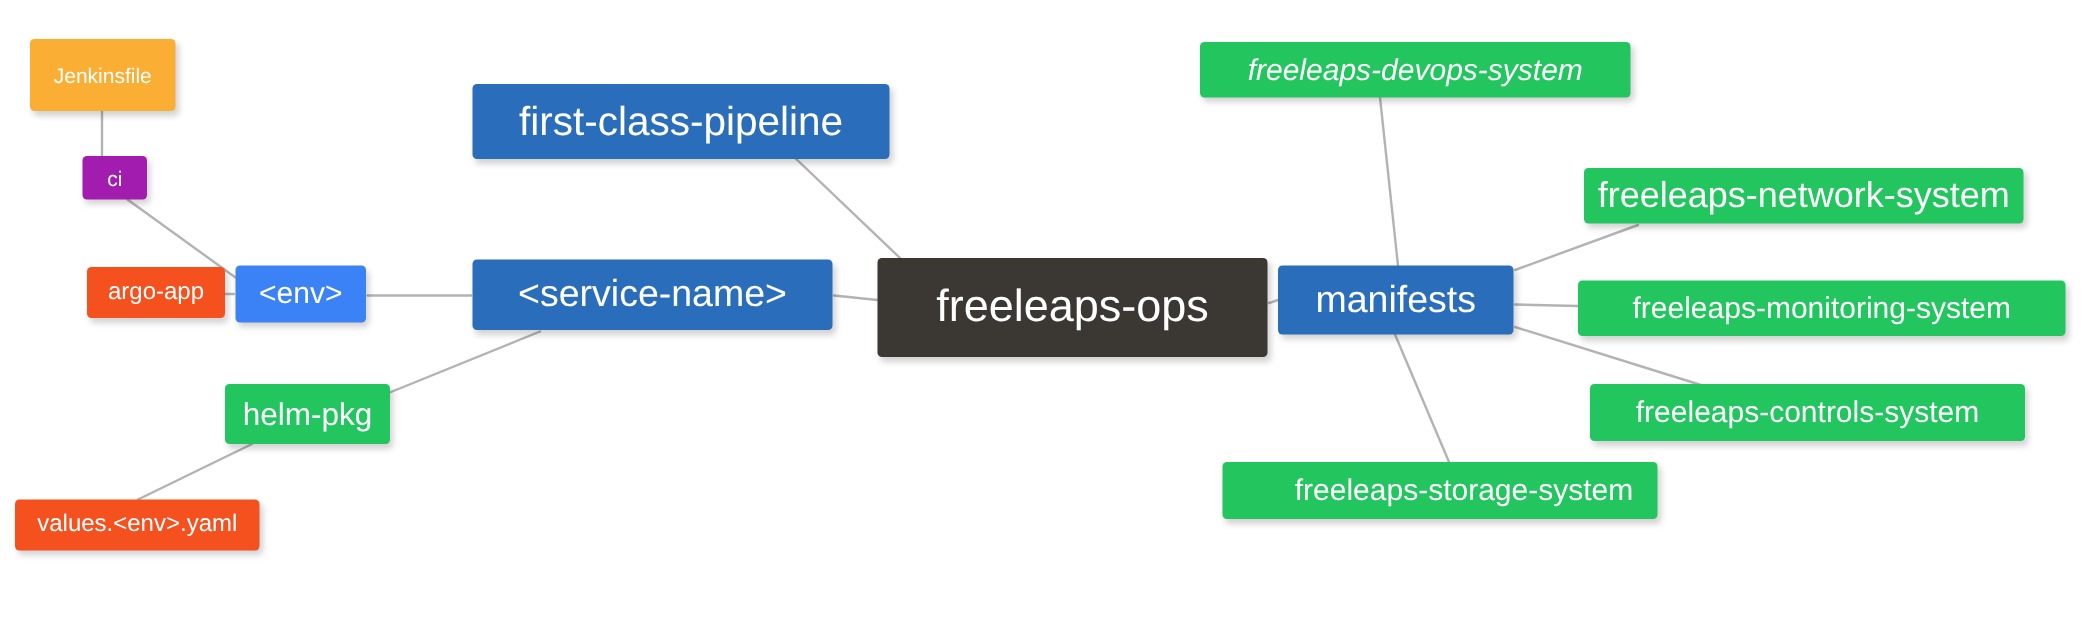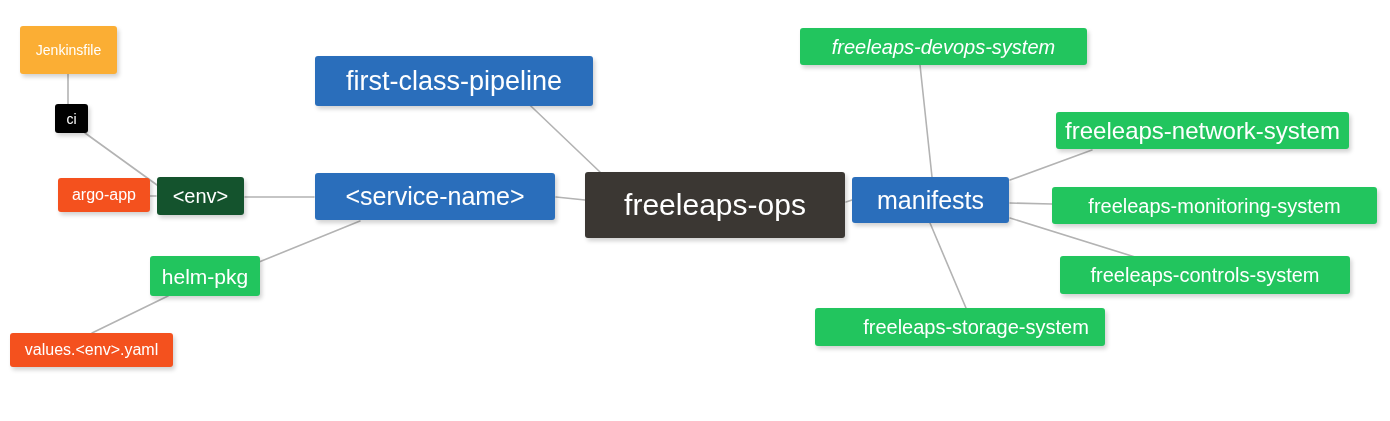--- a/index.html
+++ b/index.html
@@ -67,30 +67,30 @@
       </div>
       <div class="node" style="left: 315px; top: 173px; width: 240px; height: 47px; background: rgb(42, 110, 187); font-size: 25px;">
         <span class="node-label">&lt;service-name&gt;</span>
       </div>
       <div class="node" style="left: 315px; top: 38px; width: 278px; height: 50px; background: rgb(42, 110, 187); font-size: 27px; margin-top: 18px;">
         <span class="node-label">first-class-pipeline</span>
       </div>
       <div class="node" style="left: 852px; top: 177px; width: 157px; height: 46px; background: rgb(42, 110, 187); font-size: 25px;">
         <span class="node-label">manifests</span>
       </div>
-      <div class="node" style="left: 157px; top: 177px; width: 87px; height: 38px; background: #14532d; font-size: 20px;">
+      <div class="node" style="left: 157px; top: 177px; width: 87px; height: 38px; background: #3b82f6; font-size: 20px;">
         <span class="node-label">&lt;env&gt;</span>
       </div>
       <div class="node" style="left: 150px; top: 256px; width: 110px; height: 40px; background: rgb(34, 197, 94); font-size: 21px;">
         <span class="node-label">helm-pkg</span>
       </div>
       <div class="node" style="left: 20px; top: 26px; width: 97px; height: 48px; background: rgb(251, 174, 52); font-size: 14px;">
         <span class="node-label">Jenkinsfile</span>
       </div>
-      <div class="node" style="left: 55px; top: 104px; width: 33px; height: 29px; background: #000000; font-size: 14px;">
+      <div class="node" style="left: 55px; top: 104px; width: 43px; height: 29px; background: #a21caf; font-size: 14px;">
         <span class="node-label">ci</span>
       </div>
       <div class="node" style="left: 31px; top: 178px; width: 92px; height: 34px; background: rgb(244, 81, 30); font-size: 16px; margin-left: 27px;">
         <span class="node-label">argo-app</span>
       </div>
       <div class="node" style="left: 10px; top: 333px; width: 163px; height: 34px; background: rgb(244, 81, 30); font-size: 16px;">
         <span class="node-label">values.&lt;env&gt;.yaml</span>
       </div>
       <div class="node" style="left: 800px; top: 28px; width: 287px; height: 37px; background: rgb(34, 197, 94); font-size: 20px; font-style: italic;">
         <span class="node-label">freeleaps-devops-system</span>

